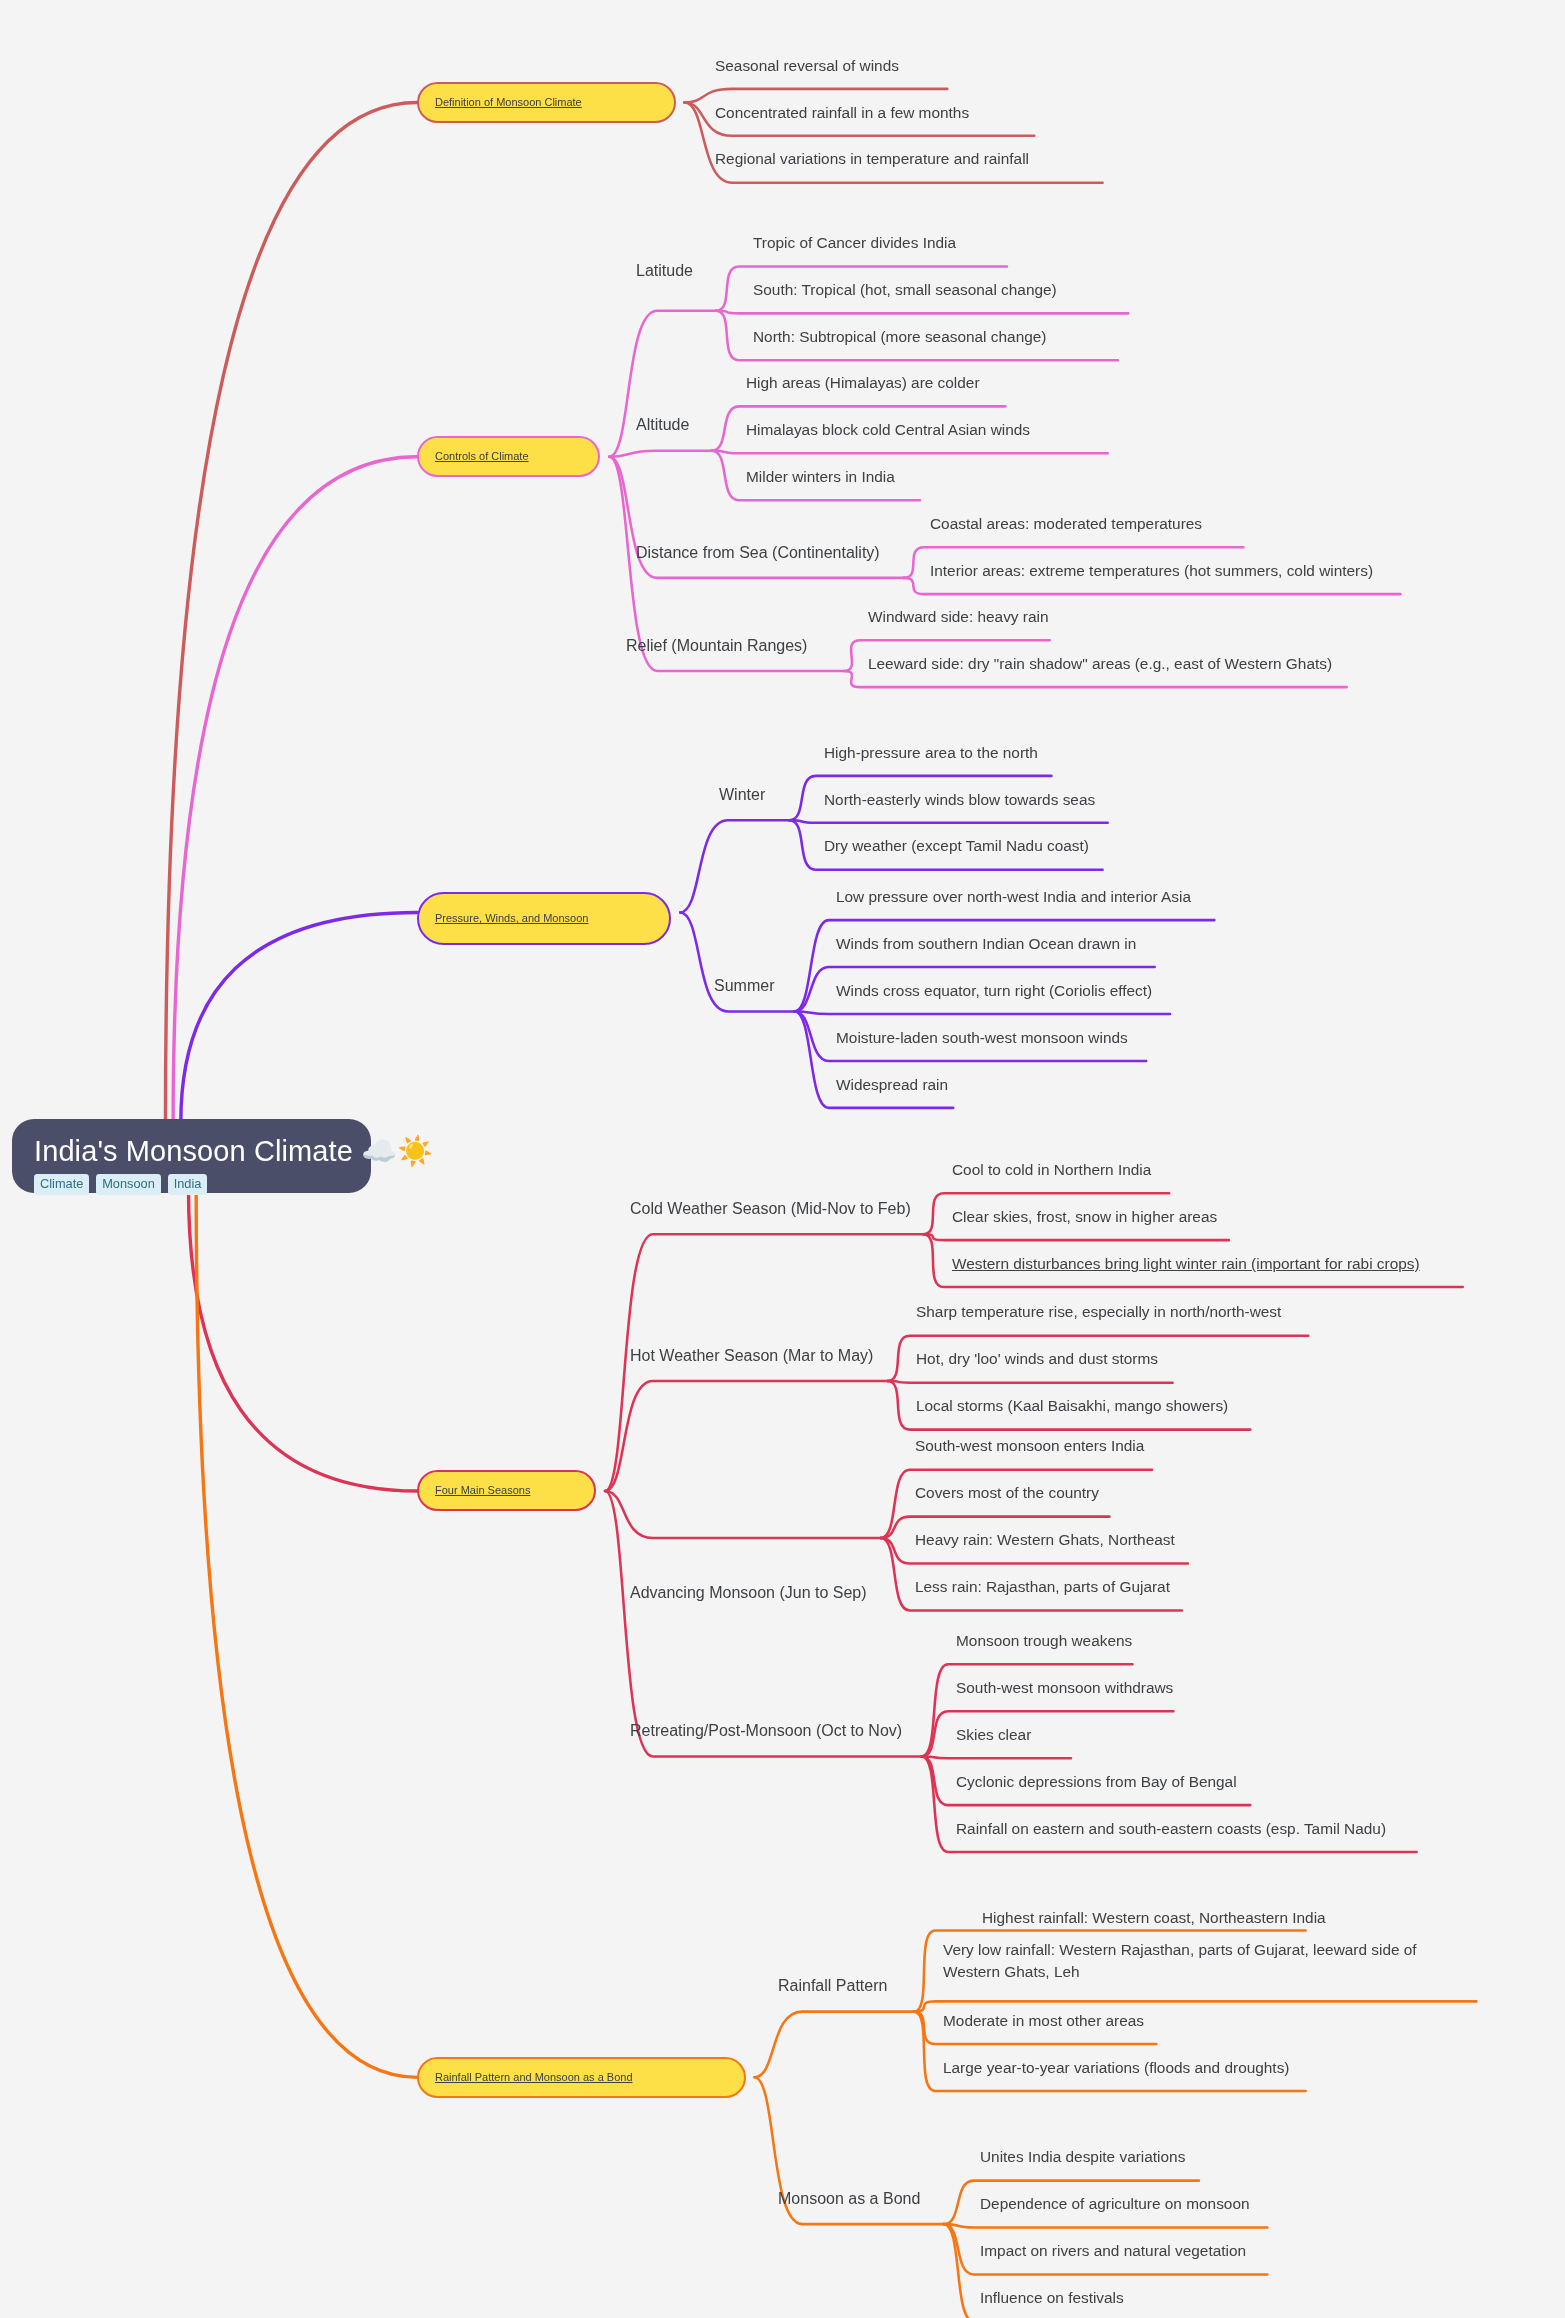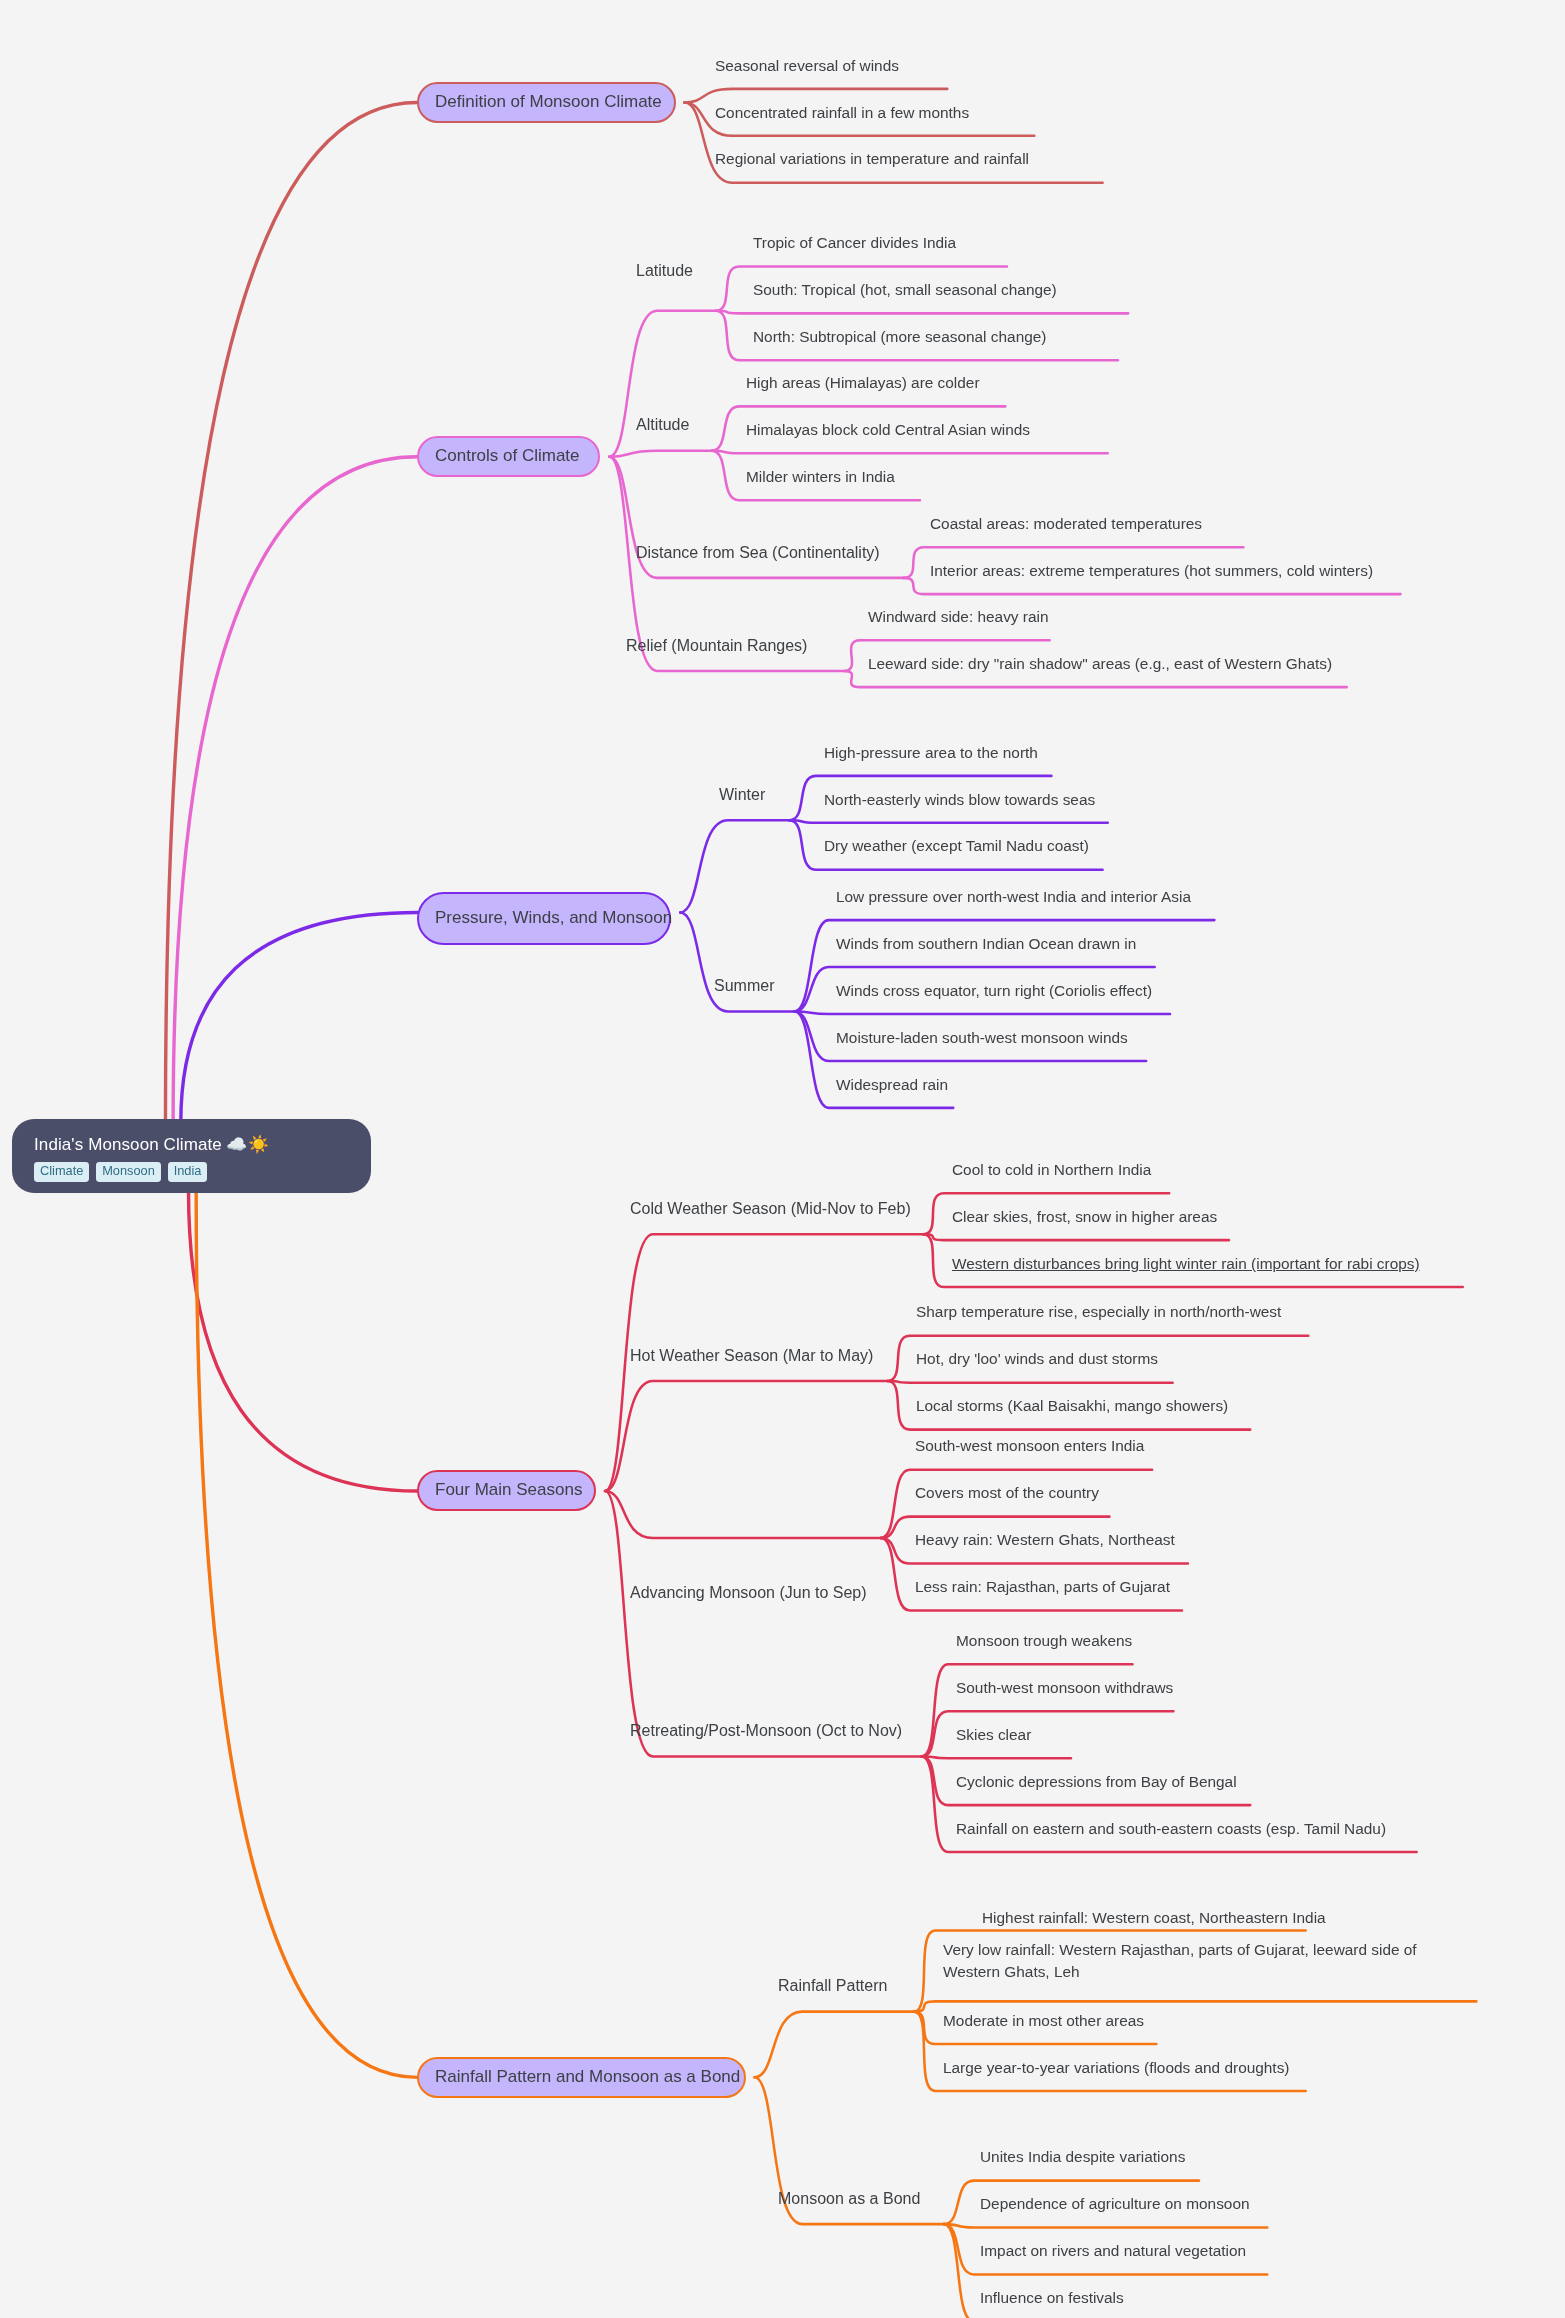--- a/index.html
+++ b/index.html
@@ -29,51 +29,52 @@
     border-radius: 22px;
     padding: 17px 22px 15.4px 22px;
     box-sizing: border-box;
     display: flex;
     flex-direction: column;
     gap: 7.7px;
     z-index: 5;
   }
   #root-title {
     color: #ffffff;
-    font-size: 17px;
+    font-size: 29px;
     line-height: 1.05;
     white-space: nowrap;
     letter-spacing: 0.1px;
   }
   #root-tags {
     display: flex;
     gap: 6.8px;
   }
   .tag {
     background: #dbeef5;
     color: #2f6f86;
     font-size: 12.8px;
     line-height: 1;
     padding: 3.4px 6px 4.3px 6px;
     border-radius: 3.4px;
     white-space: nowrap;
   }
   
   .pill {
     position: absolute;
-    background: #c4b5fd;
+    background: #fde047;
     border: 2.6px solid #cc5555;
     border-radius: 853px;
     padding: 7.7px 16px 8.5px 16px;
     box-sizing: border-box;
     color: #3d4044;
-    font-size: 17px;
+    font-size: 11px;
     line-height: 1.1;
     white-space: nowrap;
     z-index: 4;
+    text-decoration: underline;
   }
   
   .sublabel {
     position: absolute;
     color: #3d4044;
     font-size: 16px;
     line-height: 1.15;
     white-space: nowrap;
     z-index: 3;
   }

